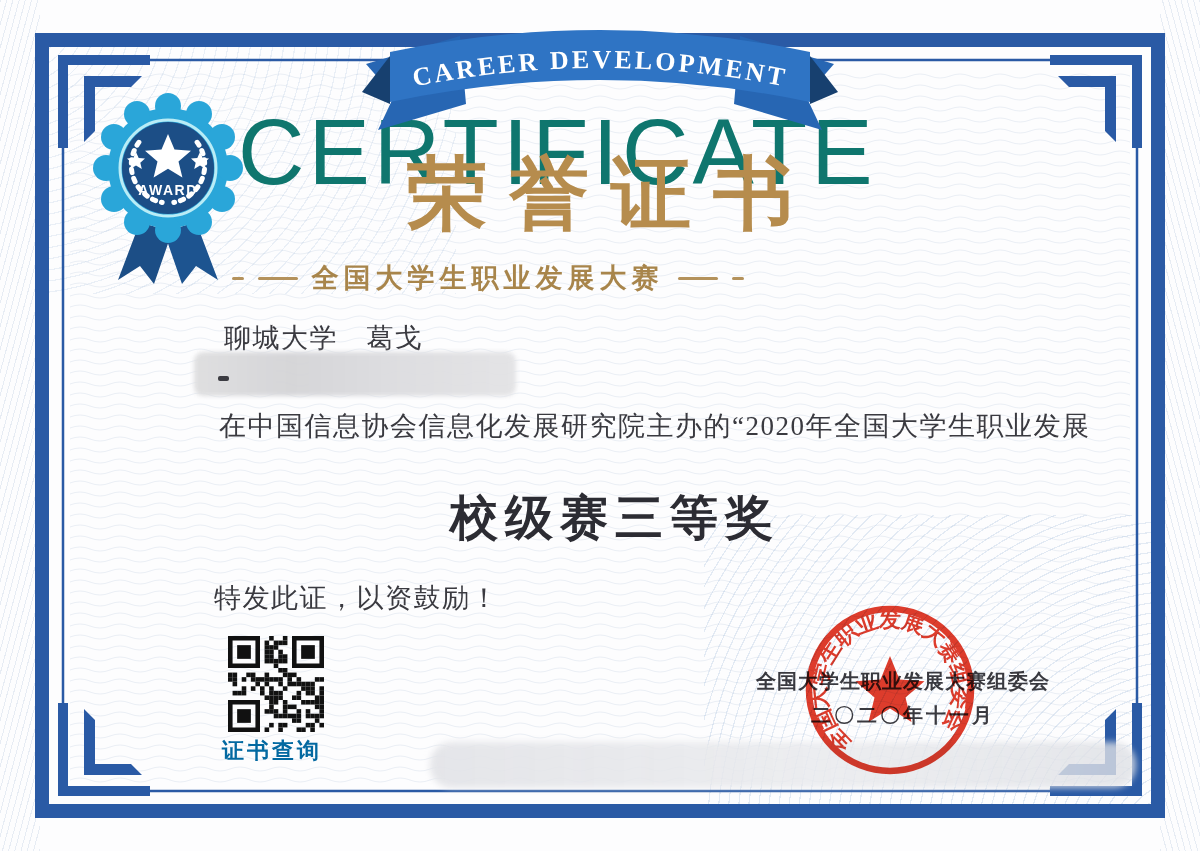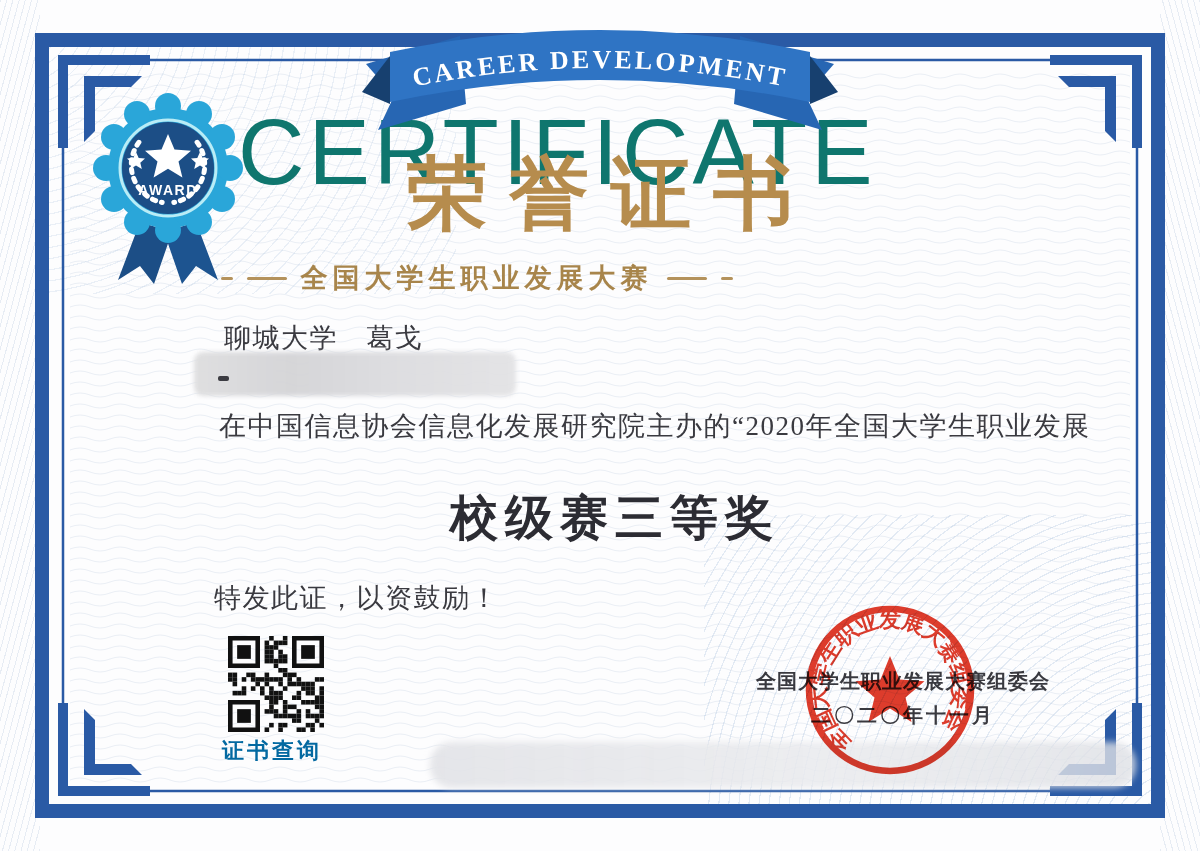--- a/index.html
+++ b/index.html
@@ -24,21 +24,21 @@
   .watermark{position:absolute;left:228px;top:100px;z-index:1;
     font-family:"Liberation Sans","DejaVu Sans",sans-serif;font-weight:400;
     font-size:92px;letter-spacing:4px;color:#0f766e;user-select:none;margin-left:10px;}
   
   .ribbon-svg{position:absolute;left:0;top:0;z-index:4;}
   .badge-svg{position:absolute;left:88px;top:84px;z-index:4;}
   
   .title{position:absolute;left:0;top:150px;width:1200px;text-align:center;z-index:2;
     font-size:80px;font-weight:700;color:#b68c4d;letter-spacing:22px;line-height:1.1;margin:0;
     text-indent:22px;}
-  .subtitle-row{position:absolute;left:1px;top:260px;width:951px;z-index:2;
+  .subtitle-row{position:absolute;left:12px;top:260px;width:951px;z-index:2;
     display:flex;align-items:center;justify-content:center;gap:14px;color:#a8854b;}
   .subtitle-row .dash{display:inline-block;height:3px;background:#b4925c;border-radius:2px;}
   .dash-long{width:40px;}  .dash-short{width:12px;}
   .subtitle-text{font-size:27px;letter-spacing:5px;font-weight:600;color:#a8854b;}
   
   .bodytext{position:absolute;z-index:2;color:#3a3a40;font-size:27px;letter-spacing:1.5px;white-space:nowrap;}
   .recipient{left:224px;top:320px;}
   .line1{left:219px;top:408px;}
   .line2{left:180px;top:446px;}
   .issue{left:214px;top:580px;}

